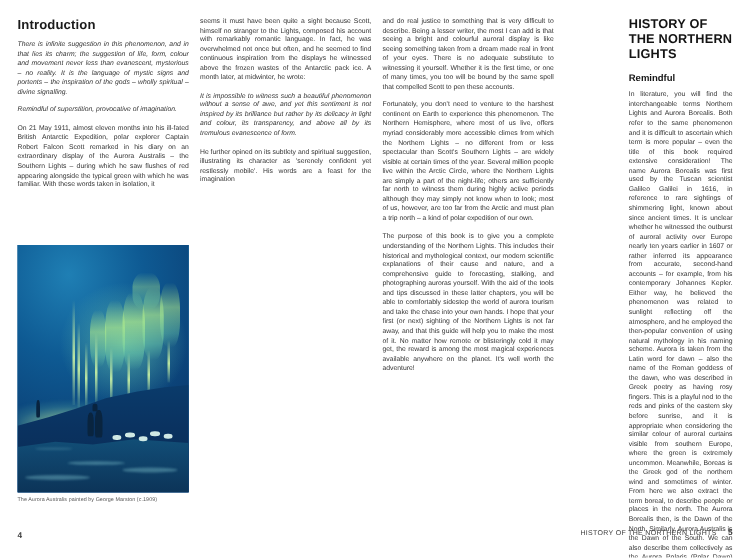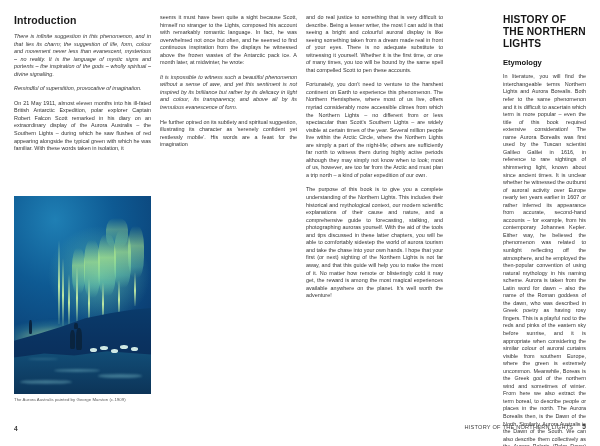--- a/index.html
+++ b/index.html
@@ -206,21 +206,21 @@
         <div class="plate-border"></div>
       </div>
       <div class="caption">The Aurora Australis painted by George Marston (c.1909)</div>
     </div>
 
     <div class="folio-left">4</div>
   </div>
 
   <div class="page-right">
     <h2 class="chapter-title">HISTORY OF THE NORTHERN LIGHTS</h2>
-    <h3 class="sub-title">Etymology</h3>
+    <h3 class="sub-title">Remindful</h3>
     <p class="body-text">In literature, you will find the interchangeable terms Northern Lights and Aurora Borealis. Both refer to the same phenomenon and it is difficult to ascertain which term is more popular – even the title of this book required extensive consideration! The name Aurora Borealis was first used by the Tuscan scientist Galileo Galilei in 1616, in reference to rare sightings of shimmering light, known about since ancient times. It is unclear whether he witnessed the outburst of auroral activity over Europe nearly ten years earlier in 1607 or rather inferred its appearance from accurate, second-hand accounts – for example, from his contemporary Johannes Kepler. Either way, he believed the phenomenon was related to sunlight reflecting off the atmosphere, and he employed the then-popular convention of using natural mythology in his naming scheme. Aurora is taken from the Latin word for dawn – also the name of the Roman goddess of the dawn, who was described in Greek poetry as having rosy fingers. This is a playful nod to the reds and pinks of the eastern sky before sunrise, and it is appropriate when considering the similar colour of auroral curtains visible from southern Europe, where the green is extremely uncommon. Meanwhile, Boreas is the Greek god of the northern wind and sometimes of winter. From here we also extract the term boreal, to describe people or places in the north. The Aurora Borealis then, is the Dawn of the North. Similarly, Aurora Australis is the Dawn of the South. We can also describe them collectively as the Aurora Polaris (Polar Dawn) and pluralise them as auroras or aurorae – both are correct.</p>
     <p class="body-text tight">Perhaps Galileo was pleased with the terminology he invented when, in 1621, an auroral outburst of tremendous power</p>
 
     <div class="footer-right">
       <span class="footer-label">HISTORY OF THE NORTHERN LIGHTS</span>
       <span class="folio-right">5</span>
     </div>
   </div>
 
 </div>

